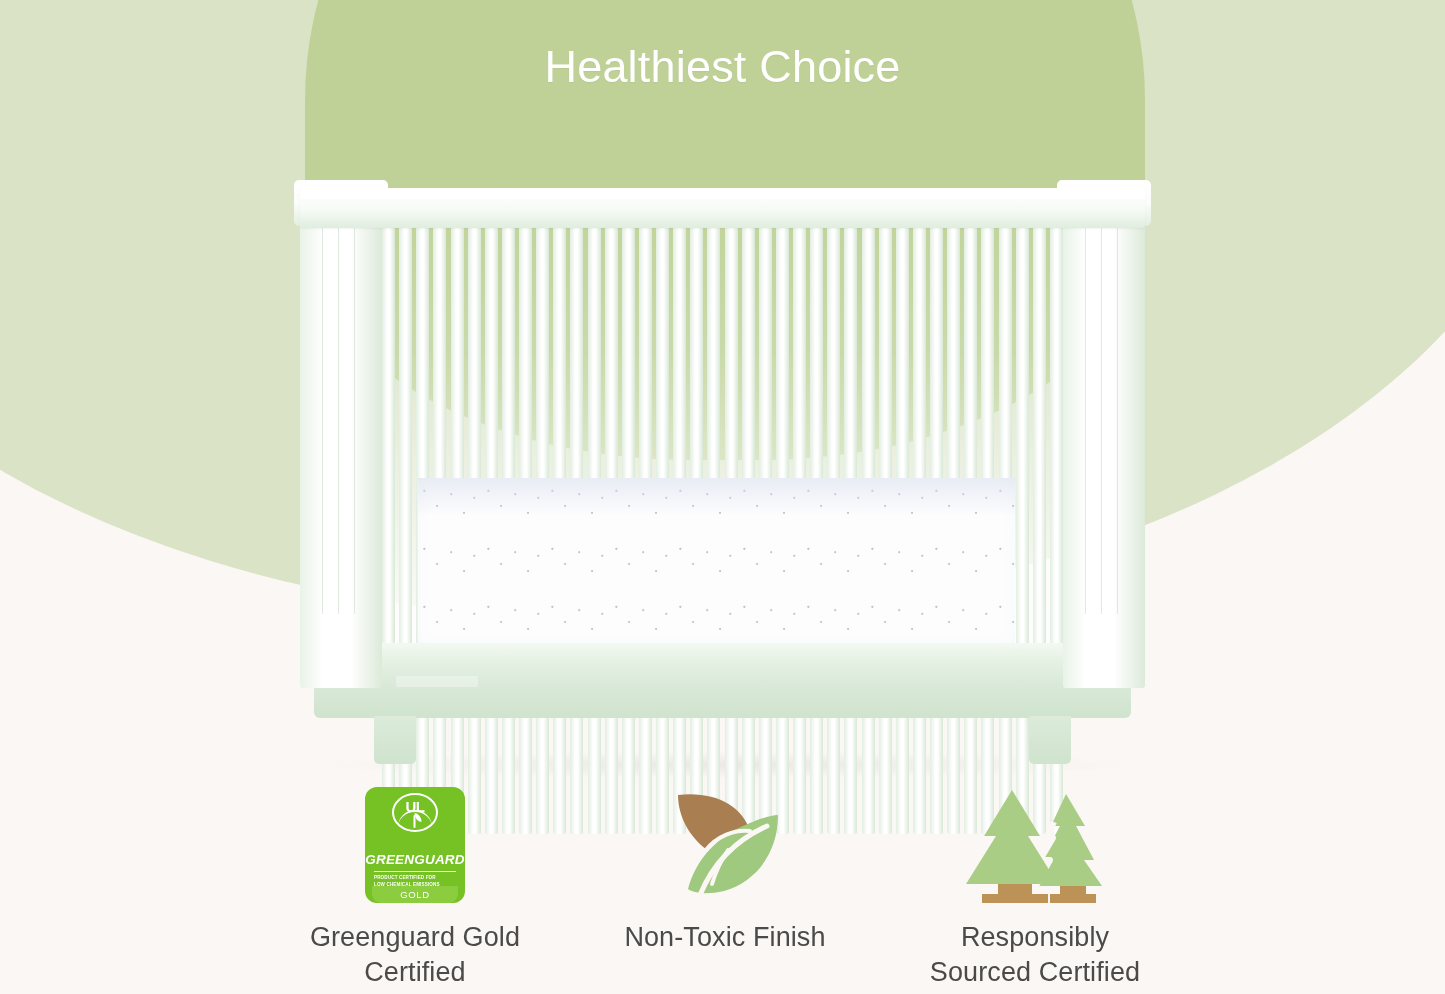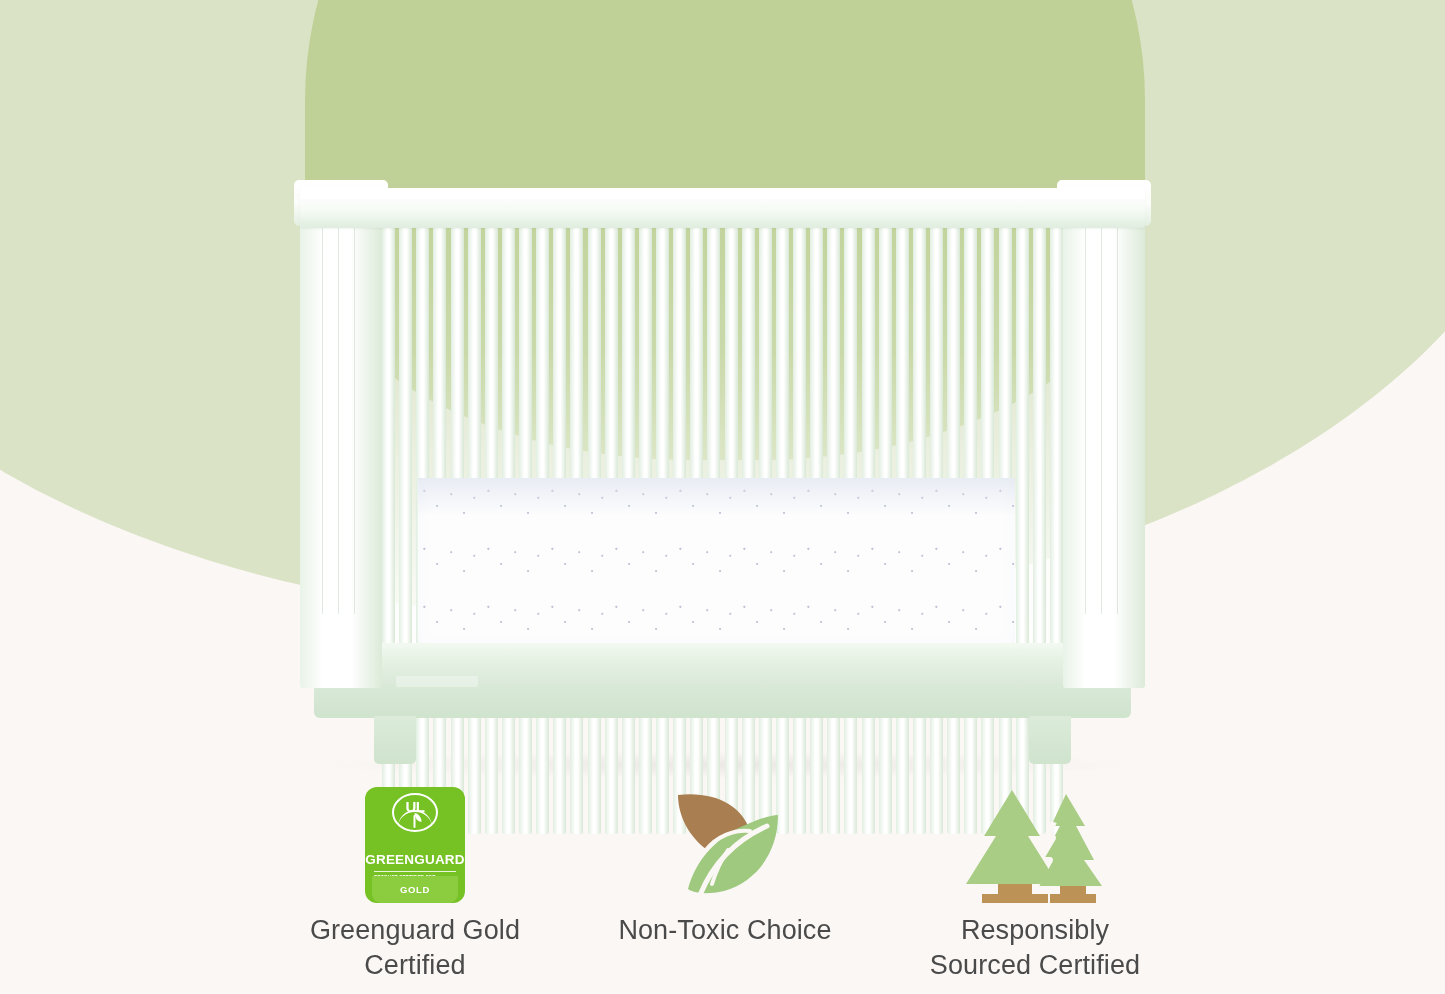--- a/index.html
+++ b/index.html
@@ -212,21 +212,21 @@
     flex-direction:column;
     align-items:center;
   }
   .feature .icon-wrap {
     height:126px;
     display:flex;
     align-items:center;
     justify-content:center;
   }
   .feature .f-label {
-    margin-top:5px;
+    margin-top:12px;
     text-align:center;
     color:#4a4a4a;
     font-size:27px;
     line-height:1.30;
     font-weight:400;
     letter-spacing:0.1px;
     white-space:pre-line;
   }
 
   
@@ -276,59 +276,61 @@
   .gg-ul .ul-sprout:after{
     content:""; position:absolute; left:4px; bottom:6px; width:7px; height:9px;
     background:#ffffff; border-radius:0 100% 0 100%;
   }
   .gg-word {
     color:#ffffff;
     font-size:13.5px;
     font-weight:700;
     letter-spacing:0.2px;
     margin-top:20px;
+    font-style:italic;
   }
   .gg-fine {
     margin-top:4px;
     width:82px;
     border-top:1px solid rgba(255,255,255,0.85);
     padding-top:3px;
     color:#ffffff;
     font-size:4.6px;
     line-height:1.52;
     letter-spacing:0.12px;
     font-weight:700;
     text-align:left;
     white-space:pre-line;
   }
   .gg-gold-strip {
     position:absolute;
     left:7px; right:7px; bottom:0;
-    height:27px;
+    height:17px;
     background:#8ccc3f;
     border-radius:0 0 9px 9px;
     display:flex; align-items:center; justify-content:center;
-    color:#ffffff; font-size:9.5px; font-weight:700; letter-spacing:0.7px;margin-top:48px;
+    color:#ffffff; font-size:9.5px; font-weight:400; letter-spacing:0.7px;margin-top:48px;
   }
 
   
   .svg-icon { display:block; }
 
 </style>
 </head>
 <body>
 
 <div class="stage">
 
   <div class="bg-offwhite"></div>
   <div class="bg-blob"></div>
   <div class="bg-arch"></div>
   <div class="bg-glow"></div>
 
   <div class="headline">
+    <span class="l1">Healthiest Choice</span>
   </div>
 
   <div class="crib">
 
     <div class="slats">
       <span class="slat"></span>
       <span class="slat"></span>
       <span class="slat"></span>
       <span class="slat"></span>
       <span class="slat"></span>
@@ -428,21 +430,21 @@
           <path d="M12 6 C 48 2, 76 16, 84 42 C 66 40, 48 48, 40 60 C 24 48, 12 28, 12 6 Z" fill="#a97f51"></path>
 
           <path d="M112 26 C 112 62, 92 92, 58 102 C 40 106, 28 104, 22 100 C 30 70, 52 46, 84 34 C 96 29, 106 26, 112 26 Z" fill="#9ec97f"></path>
 
           <path d="M101 37 C 72 50, 48 72, 34 106" stroke="#fbf7f4" stroke-width="5" fill="none" stroke-linecap="round"></path>
           <path d="M62 61 C 56 70, 50 82, 46 95" stroke="#fbf7f4" stroke-width="4" fill="none" stroke-linecap="round"></path>
 
           <path d="M84 42 C 68 40, 50 48, 40 61" stroke="#fbf7f4" stroke-width="4" fill="none" stroke-linecap="round"></path>
         </svg>
       </div>
-      <div class="f-label">Non-Toxic Choice</div>
+      <div class="f-label">Non-Toxic Finish</div>
     </div>
 
     <div class="feature">
       <div class="icon-wrap">
         <svg class="svg-icon" width="162" height="118" viewBox="0 0 162 118" aria-hidden="true">
 
           <path d="M112 8 L 97 40 L 106 40 L 88 74 L 98 74 L 82 100 L 148 100 L 130 74 L 140 74 L 122 40 L 131 40 Z" fill="#a9cd85"></path>
 
           <path d="M100 36 L 92 52 L 99 52 L 86 74 L 96 74 L 82 100" stroke="#fbf7f4" stroke-width="6" fill="none" stroke-linejoin="round"></path>
 

